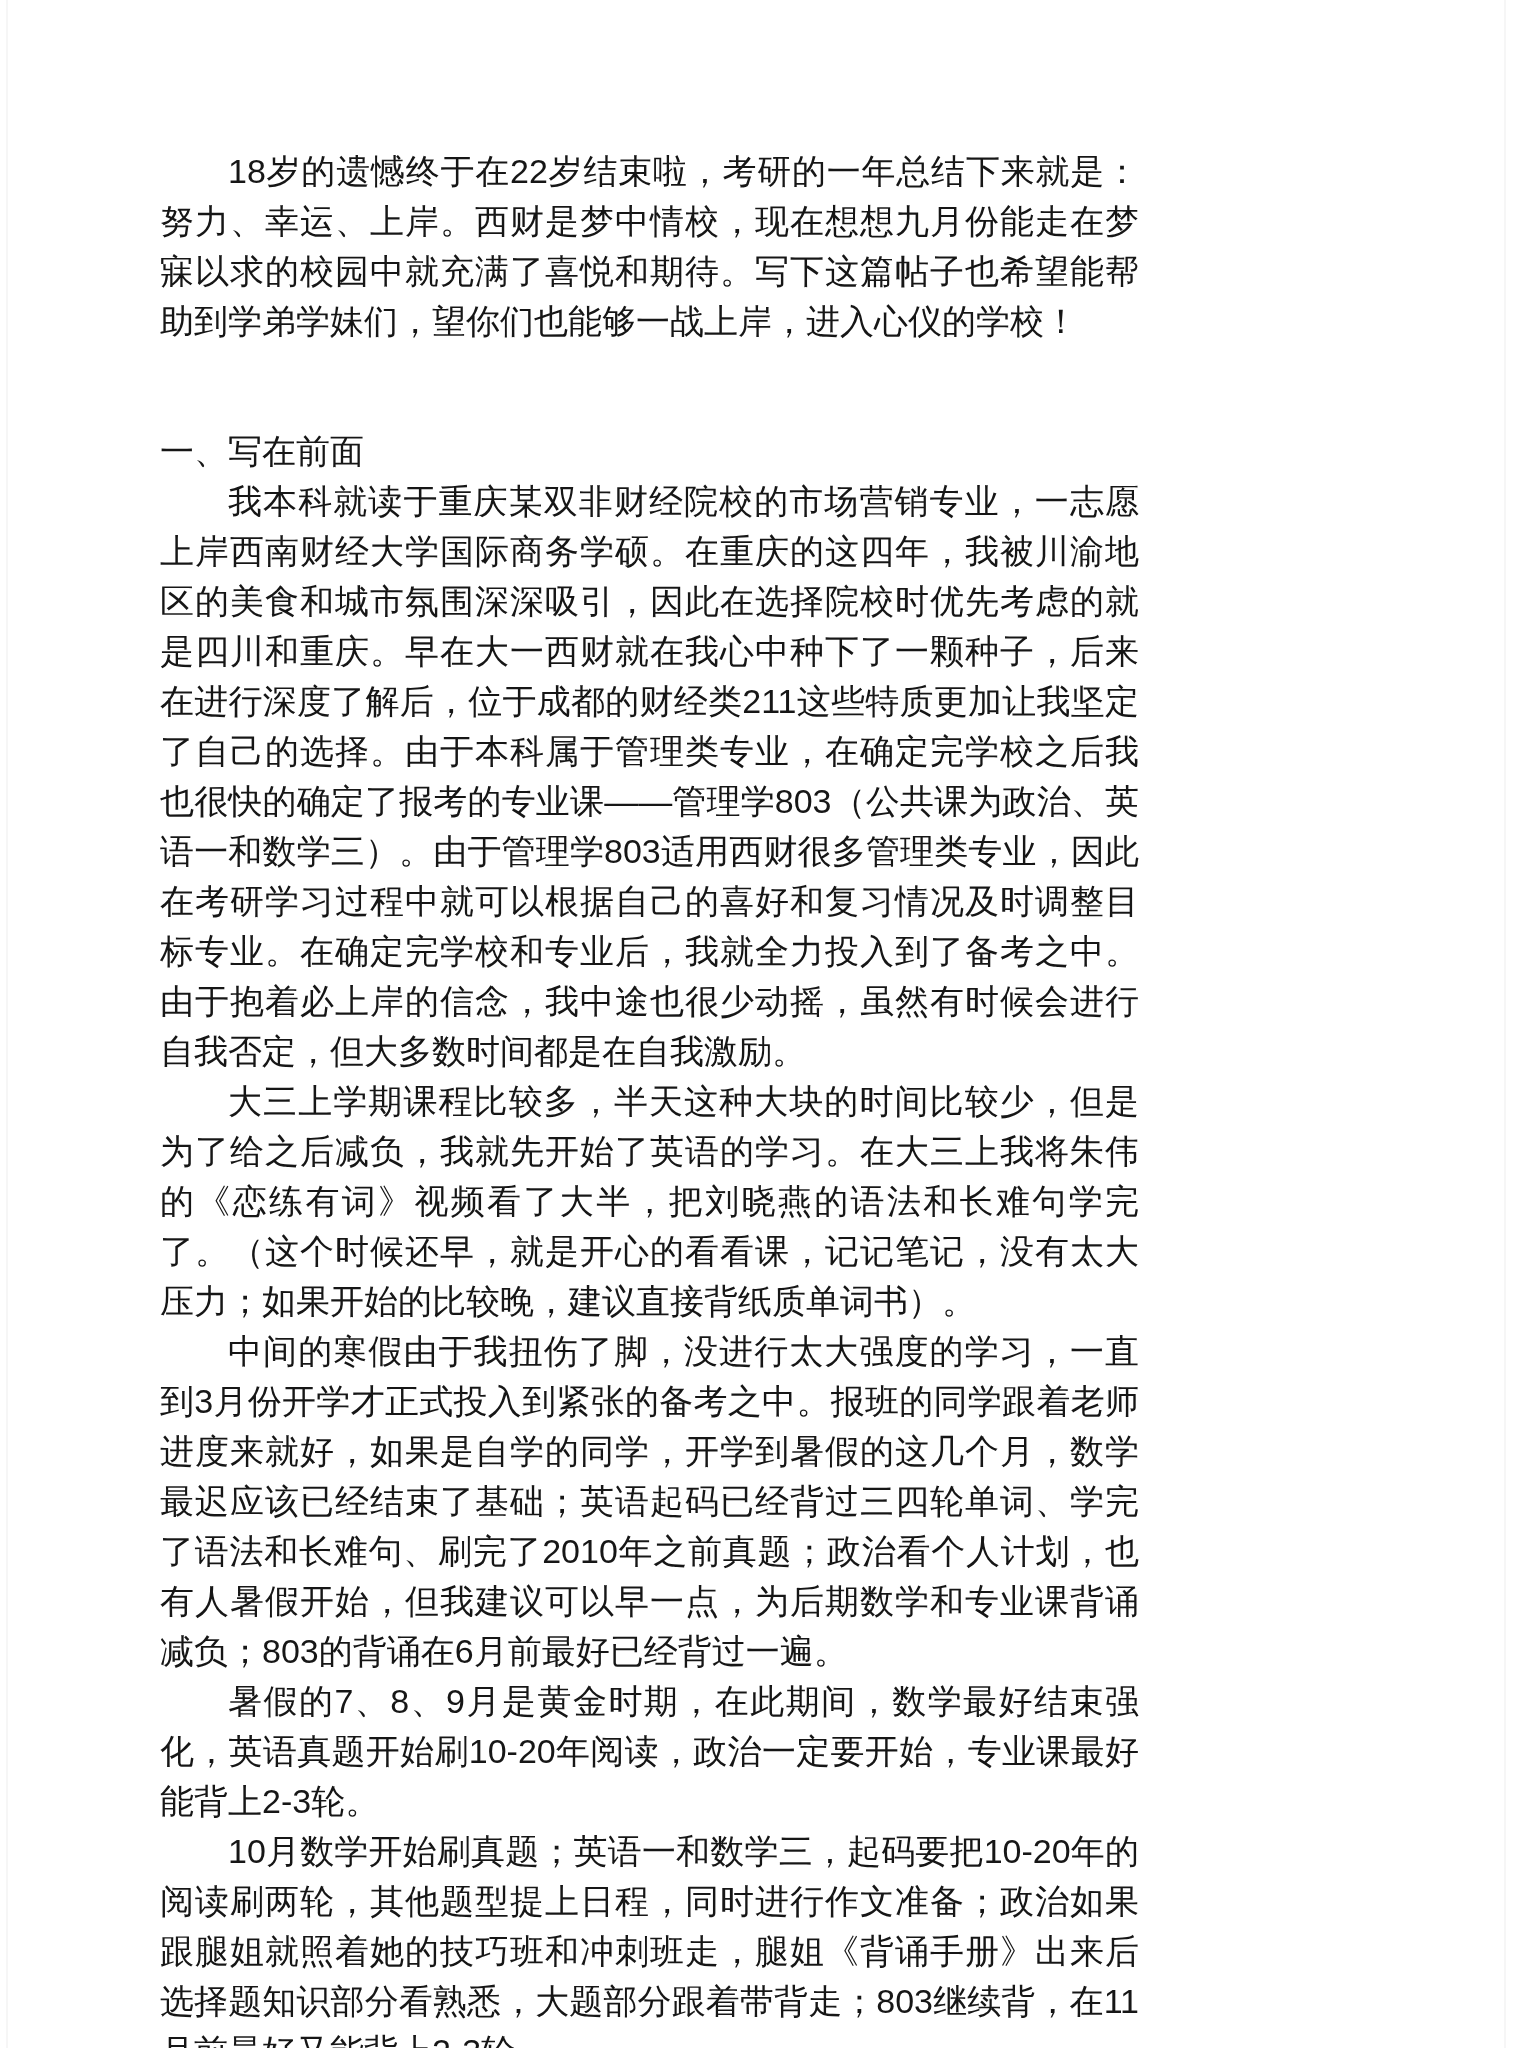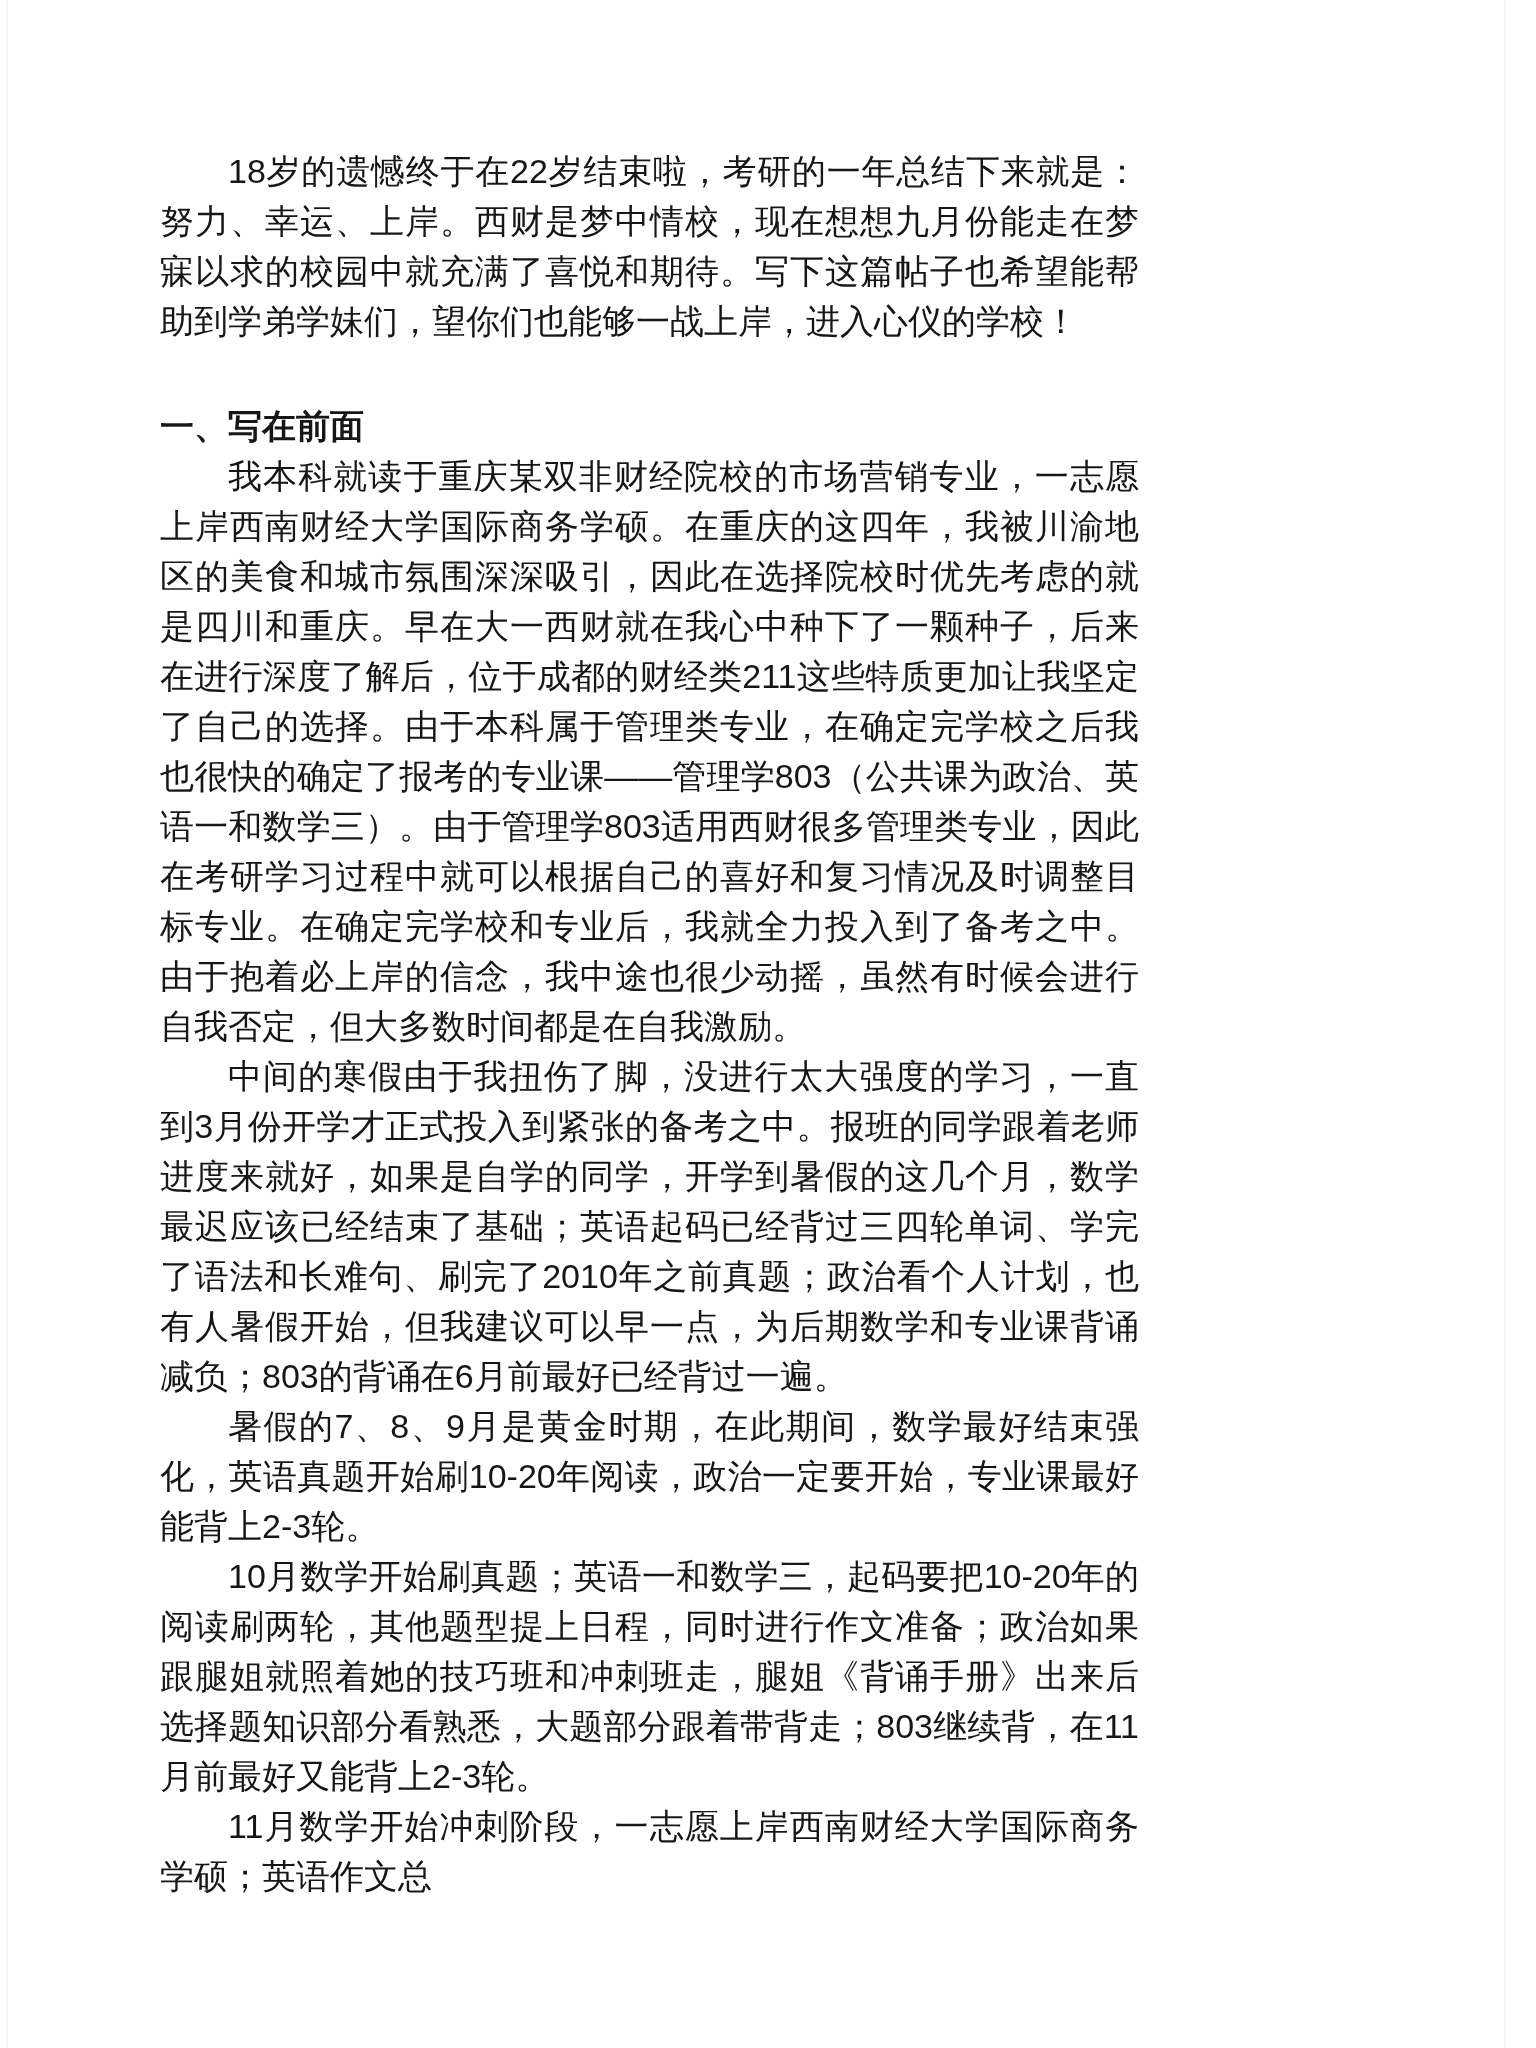--- a/index.html
+++ b/index.html
@@ -24,23 +24,23 @@
     line-height: 50px;
     color: #161616;
     text-align: justify;
     word-break: break-all;
   }
   .para {
     margin: 0;
     text-indent: 2em;
   }
   .heading {
-    margin: 55px 0 0 0;
+    margin: 80px 0 0 0;
     font-size: 34px;
-    font-weight: 700;
+    font-weight: 400;
     line-height: 50px;
     text-align: left;
     text-indent: 0;
   }
   .sec {
     margin: 0;
   }
   .edge {
     position: absolute;
     top: 0;
@@ -60,18 +60,19 @@
   <div class="edge edge-right"></div>
 
   <p class="para">18岁的遗憾终于在22岁结束啦，考研的一年总结下来就是：努力、幸运、上岸。西财是梦中情校，现在想想九月份能走在梦寐以求的校园中就充满了喜悦和期待。写下这篇帖子也希望能帮助到学弟学妹们，望你们也能够一战上岸，进入心仪的学校！</p>
 
   <section class="sec">
     <h2 class="heading">一、写在前面</h2>
     <p class="para">我本科就读于重庆某双非财经院校的市场营销专业，一志愿上岸西南财经大学国际商务学硕。在重庆的这四年，我被川渝地区的美食和城市氛围深深吸引，因此在选择院校时优先考虑的就是四川和重庆。早在大一西财就在我心中种下了一颗种子，后来在进行深度了解后，位于成都的财经类211这些特质更加让我坚定了自己的选择。由于本科属于管理类专业，在确定完学校之后我也很快的确定了报考的专业课——管理学803（公共课为政治、英语一和数学三）。由于管理学803适用西财很多管理类专业，因此在考研学习过程中就可以根据自己的喜好和复习情况及时调整目标专业。在确定完学校和专业后，我就全力投入到了备考之中。由于抱着必上岸的信念，我中途也很少动摇，虽然有时候会进行自我否定，但大多数时间都是在自我激励。</p>
   </section>
 
   <section class="sec">
+    <p class="para">大三上学期课程比较多，半天这种大块的时间比较少，但是为了给之后减负，我就先开始了英语的学习。在大三上我将朱伟的《恋练有词》视频看了大半，把刘晓燕的语法和长难句学完了。（这个时候还早，就是开心的看看课，记记笔记，没有太大压力；如果开始的比较晚，建议直接背纸质单词书）。</p>
     <p class="para">中间的寒假由于我扭伤了脚，没进行太大强度的学习，一直到3月份开学才正式投入到紧张的备考之中。报班的同学跟着老师进度来就好，如果是自学的同学，开学到暑假的这几个月，数学最迟应该已经结束了基础；英语起码已经背过三四轮单词、学完了语法和长难句、刷完了2010年之前真题；政治看个人计划，也有人暑假开始，但我建议可以早一点，为后期数学和专业课背诵减负；803的背诵在6月前最好已经背过一遍。</p>
     <p class="para">暑假的7、8、9月是黄金时期，在此期间，数学最好结束强化，英语真题开始刷10-20年阅读，政治一定要开始，专业课最好能背上2-3轮。</p>
     <p class="para">10月数学开始刷真题；英语一和数学三，起码要把10-20年的阅读刷两轮，其他题型提上日程，同时进行作文准备；政治如果跟腿姐就照着她的技巧班和冲刺班走，腿姐《背诵手册》出来后选择题知识部分看熟悉，大题部分跟着带背走；803继续背，在11月前最好又能背上2-3轮。</p>
     <p class="para">11月数学开始冲刺阶段，一志愿上岸西南财经大学国际商务学硕；英语作文总</p>
   </section>
 </div>
 
 </body></html>

